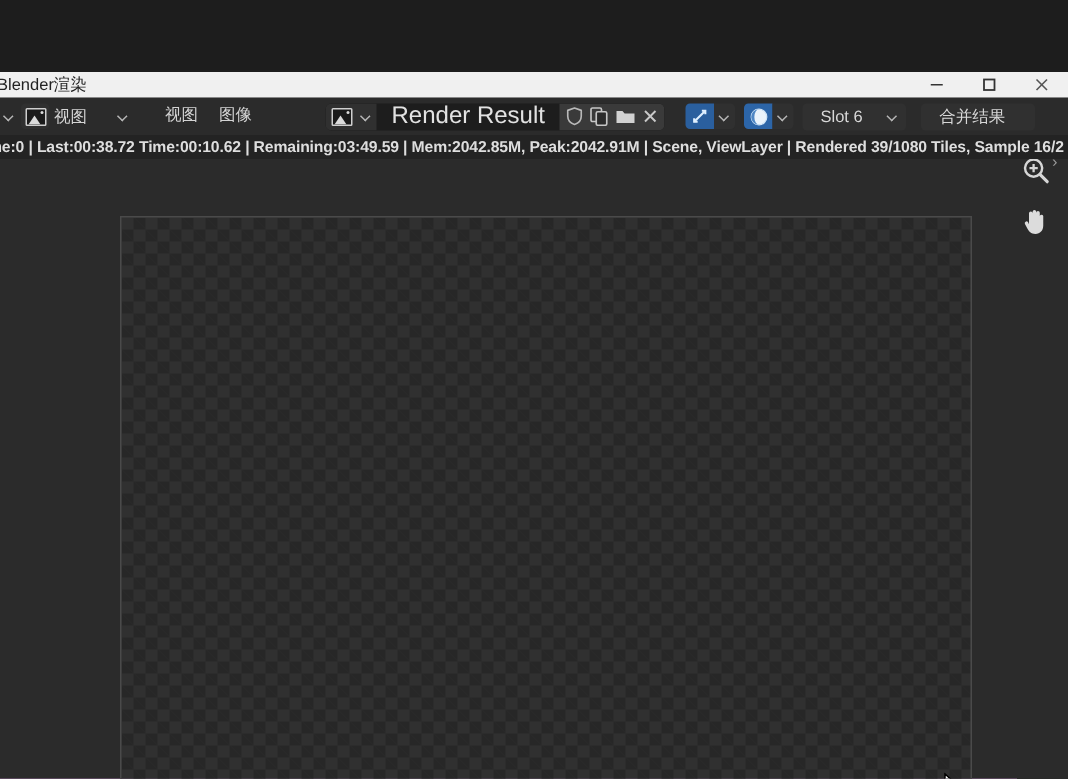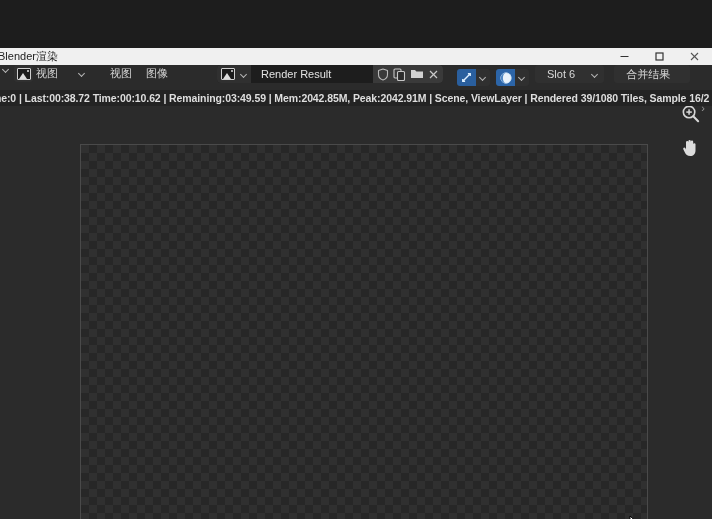--- a/index.html
+++ b/index.html
@@ -62,20 +62,21 @@
   }
   .win-btn svg { display: block; }
 
   
   .toolbar {
     position: absolute;
     left: 0; top: 17px;
     width: 712px; height: 25px;
     background: #2b2b2b;
     display: flex;
+    align-items: center;
     overflow: hidden;
     white-space: nowrap;
   }
 
   .chev {
     display: inline-block;
     width: 9px;
     height: 9px;
     position: relative;
     flex: none;
@@ -169,21 +170,21 @@
     width: 21px; height: 18px;
     background: #303030;
     display: flex; align-items: center; justify-content: center;
   }
   .datablock .dbchev {
     width: 13px; height: 18px;
     background: #303030;
     display: flex; align-items: center; justify-content: center;
   }
   .datablock .name {
-    font-size: 11px;
+    font-size: 16px;
     color: #e2e2e2;
     padding: 0 8px 0 10px;
     min-width: 104px;
     height: 18px;
     line-height: 18px;
   }
   .db-icons {
     display: flex;
     align-items: center;
     background: #3a3a3a;

